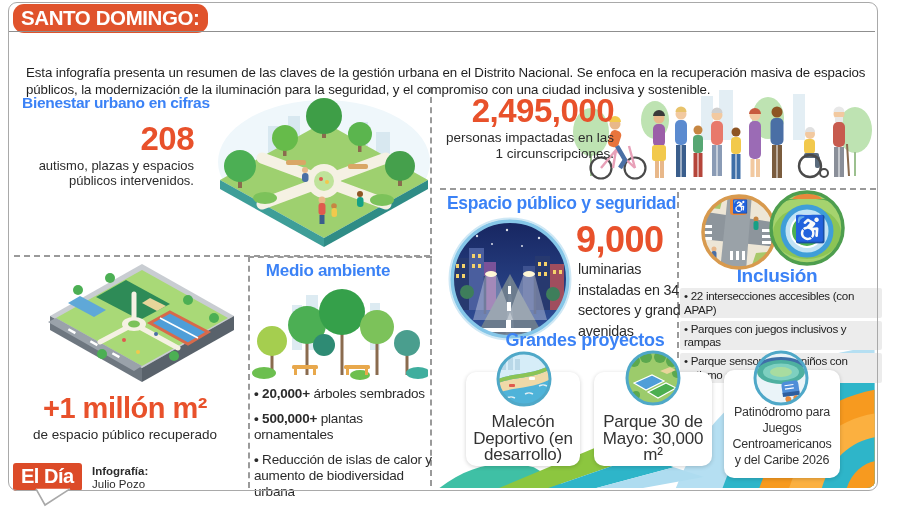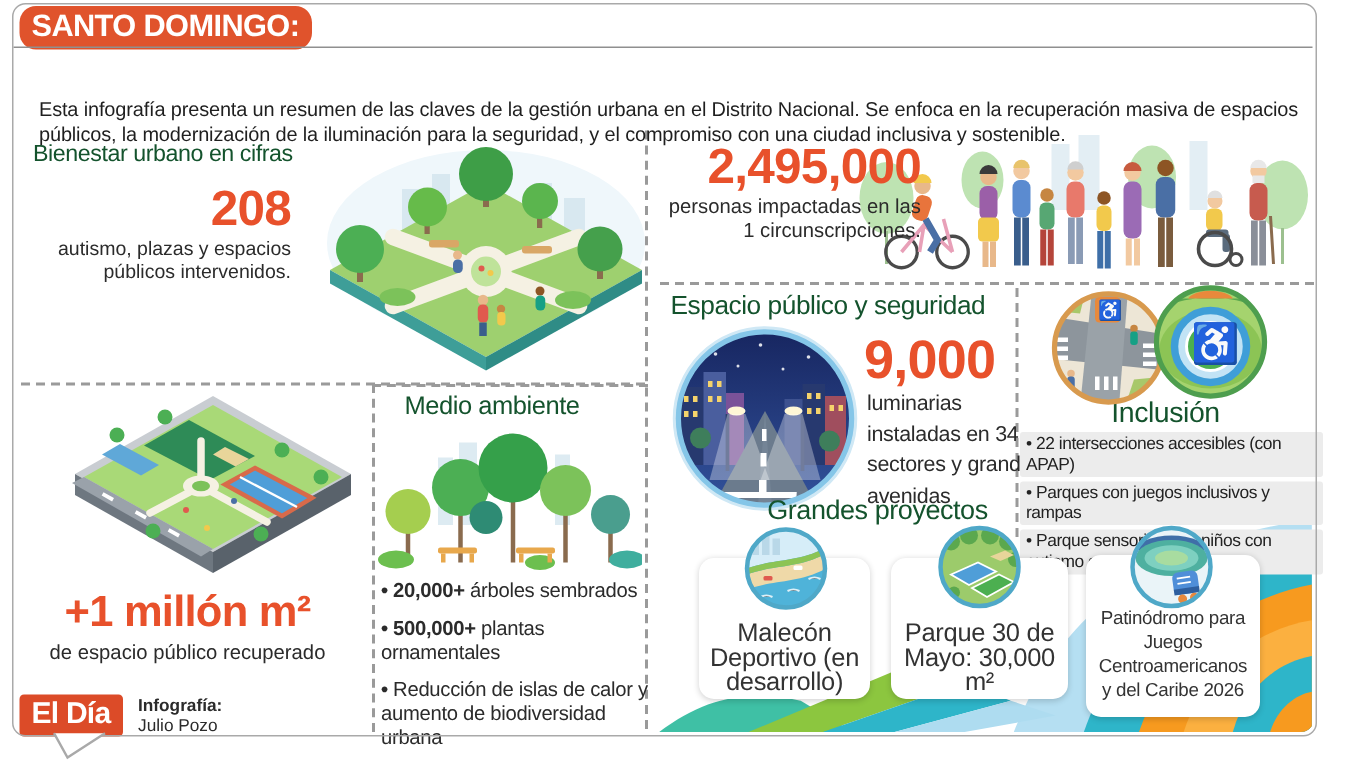--- a/index.html
+++ b/index.html
@@ -8,21 +8,21 @@
   .abs{position:absolute;}
   .frame{position:absolute;left:8px;top:2px;width:868px;height:487px;border:1.6px solid #a9a9a9;
          border-radius:9px;z-index:30;pointer-events:none;background:transparent;}
   .hdr-row{position:absolute;left:13px;top:4px;display:flex;align-items:center;gap:7px;z-index:8;}
   .badge{background:#E0532C;color:#fff;font-weight:bold;font-size:20.5px;letter-spacing:-0.4px;
          padding:2px 8px 3px 8px;border-radius:11px;}
   .big-title{color:#E0532C;font-weight:bold;font-size:20.5px;letter-spacing:-0.4px;white-space:nowrap;}
   .hdr-rule{position:absolute;left:9px;top:31px;width:866px;height:1px;background:#8f8f8f;z-index:8;}
   .intro{position:absolute;left:14px;top:52px;width:845px;font-size:13.3px;line-height:17px;
          color:#1f1f1f;letter-spacing:-0.1px;z-index:8;margin:12px;}
-  .h-blue{color:#14532d;font-weight:normal;z-index:9;position:absolute;letter-spacing:-0.3px;}
+  .h-blue{color:#3b82f6;font-weight:bold;z-index:9;position:absolute;letter-spacing:-0.3px;}
   .stat-orange{color:#E8512B;font-weight:bold;letter-spacing:-0.5px;}
   .dashed-v{position:absolute;width:0;border-left:2px dashed #9a9a9a;z-index:3;}
   .dashed-h{position:absolute;height:0;border-top:2px dashed #9a9a9a;z-index:3;}
   .dashed-box{position:absolute;border-left:2px dashed #9a9a9a;border-top:2px dashed #9a9a9a;z-index:3;}
   .txt{position:absolute;z-index:9;}
   .bullet-bar{background:#ECECEC;border-radius:2px;padding:1px 4px;margin-bottom:3px;
               font-size:11.6px;line-height:13.8px;letter-spacing:-0.3px;color:#222;}
   .card{position:absolute;background:#fff;border-radius:10px;box-shadow:0 1px 4px rgba(0,0,0,.18);
         z-index:10;text-align:center;color:#333;}
   .card-label{font-size:17px;line-height:16.5px;letter-spacing:-0.2px;padding:0 5px;}

